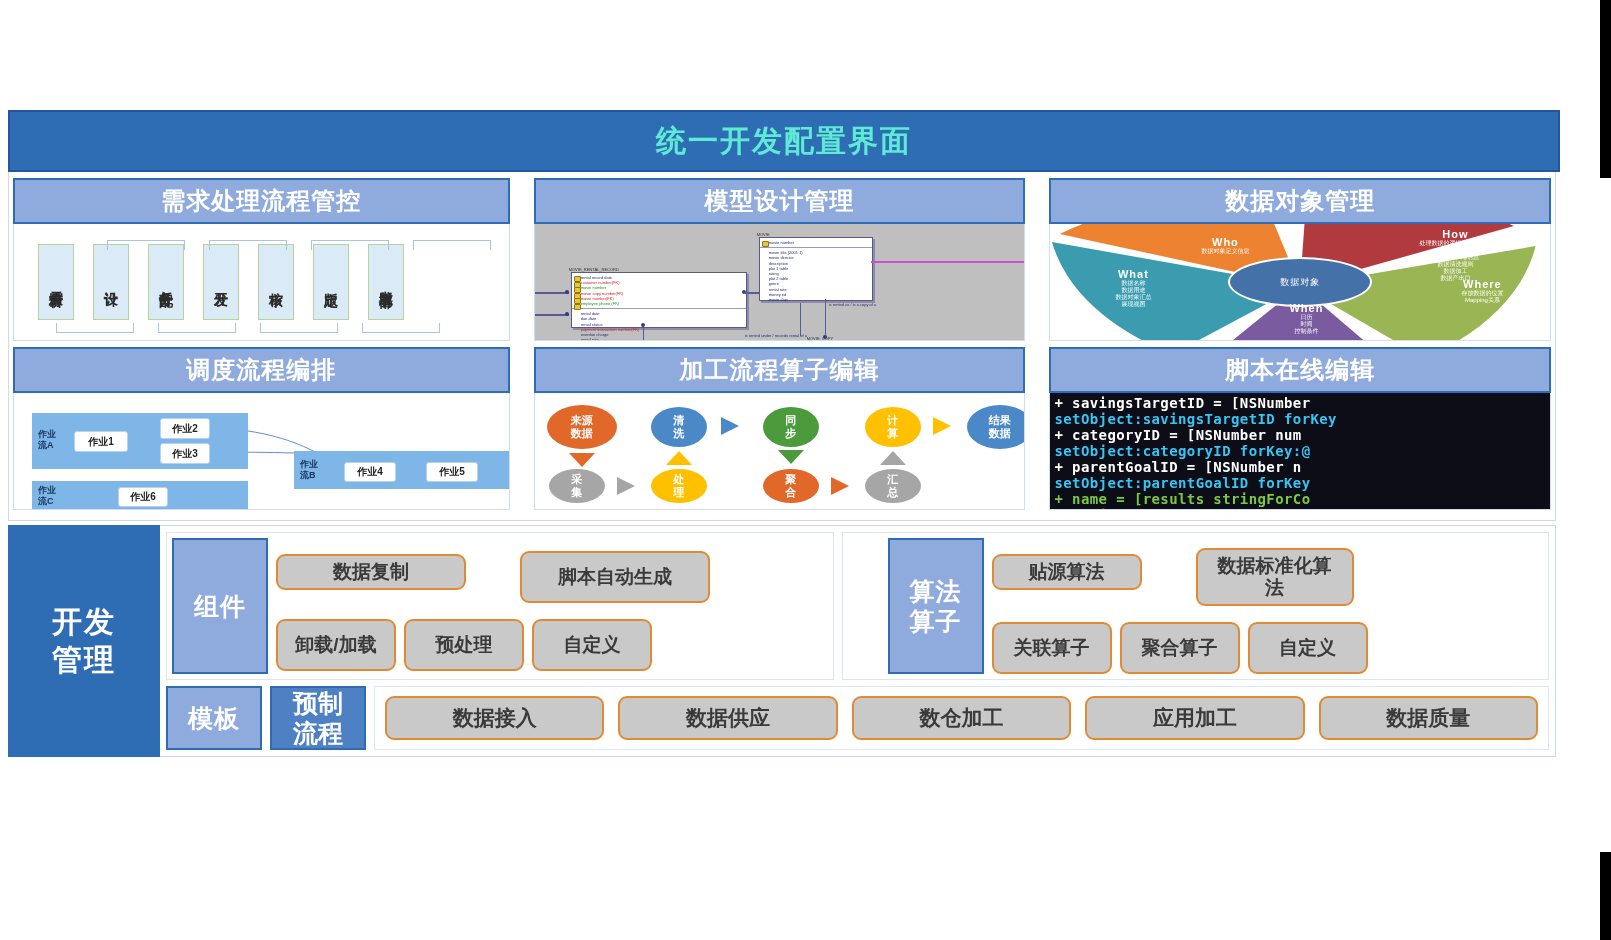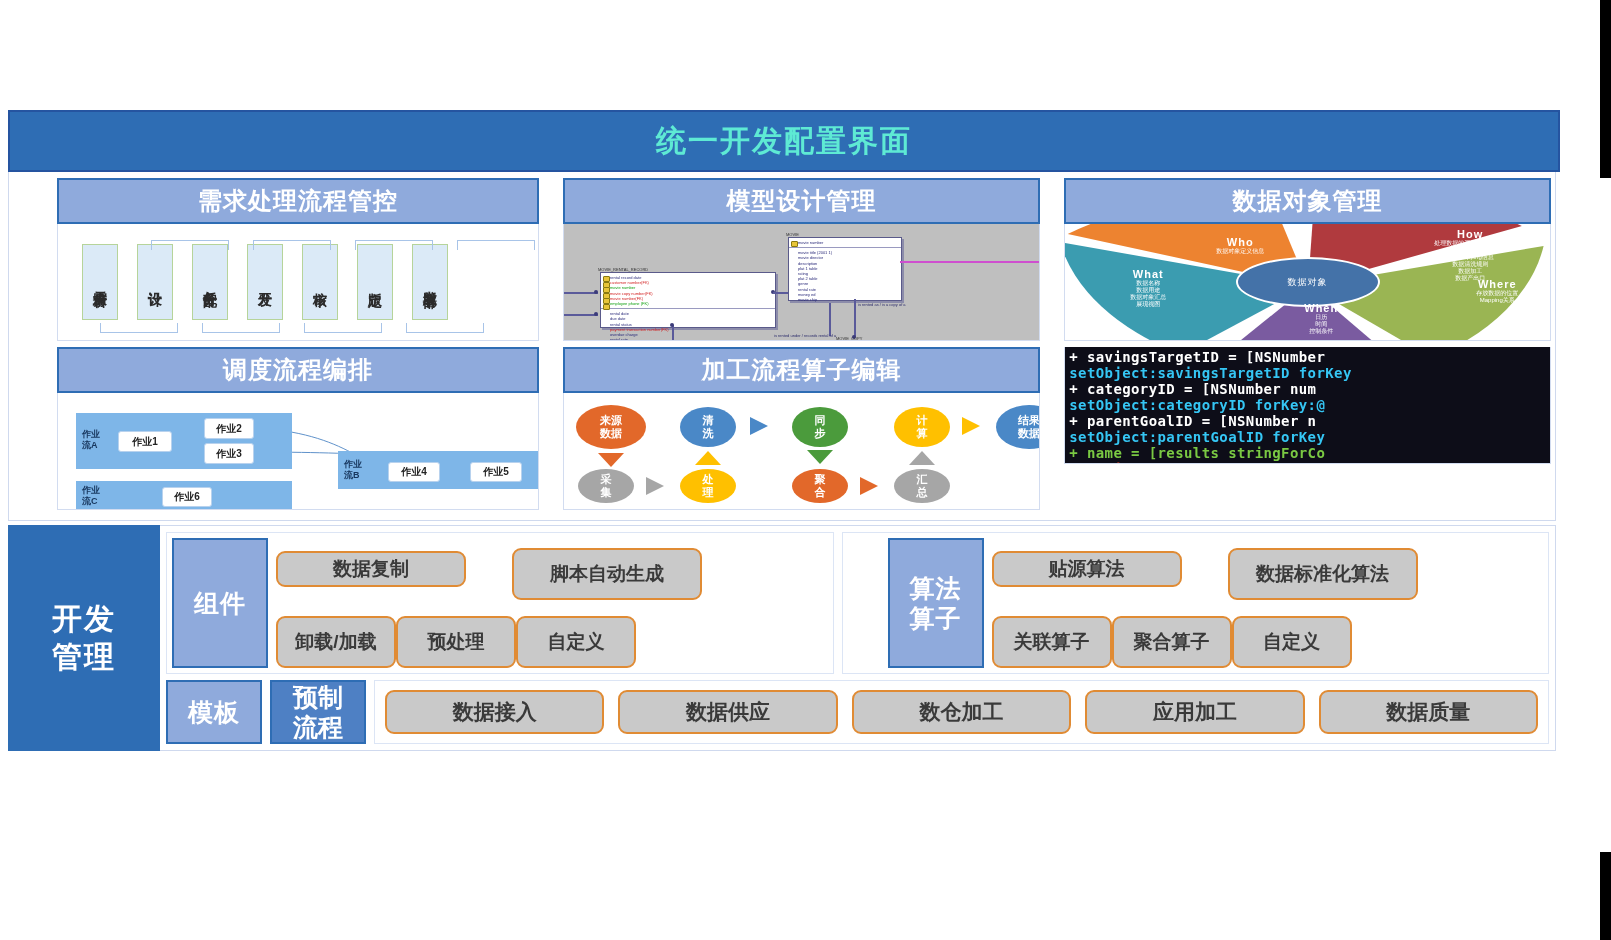--- a/index.html
+++ b/index.html
@@ -16,21 +16,21 @@
   .main-title{
     height:58px;background:#2e6db4;border:2px solid #2554a0;
     display:flex;align-items:center;justify-content:center;
     color:#5eead4;font-size:30px;font-weight:bold;letter-spacing:2px;
     width:1548px;
   }
 
   
   .panels{width:1548px;border:1px solid #cfd9ee;border-top:none;background:#fff;
           padding:6px 4px 4px 4px;box-sizing:border-box;}
-  .prow{display:flex;gap:24px;margin-bottom:6px;margin-left:44px;}
+  .prow{display:flex;gap:24px;margin-bottom:6px;}
   .panel{position:relative;}
   .p-head{
     background:#8faadc;border:2px solid #2e6db4;
     height:42px;display:flex;align-items:center;justify-content:center;
     color:#fff;font-size:24px;font-weight:bold;letter-spacing:1px;
   }
   .p-body{border:1px solid #d2dcf0;border-top:none;height:116px;overflow:hidden;position:relative;background:#fff;}
   .w1{width:505px;}.w2{width:500px;}.w3{width:510px;}
 
   
@@ -98,21 +98,21 @@
   .devside{width:152px;background:#2e6db4;display:flex;align-items:center;justify-content:center;
            color:#fff;font-size:30px;font-weight:bold;line-height:38px;text-align:center;letter-spacing:2px;}
   .devmain{flex:1;border:1px solid #cfd9ee;border-left:none;background:#fff;padding:6px;box-sizing:border-box;}
   .devrow{display:flex;gap:8px;}
   .devrow + .devrow{margin-top:6px;}
   .halfbox{display:flex;border:1px solid #dce5f5;background:#fff;padding:5px;box-sizing:border-box;}
   .cat{width:92px;background:#8faadc;border:2px solid #2e6db4;
        display:flex;align-items:center;justify-content:center;color:#fff;
        font-size:25px;font-weight:bold;line-height:30px;text-align:center;letter-spacing:1px;}
   .chips{flex:1;display:flex;flex-direction:column;justify-content:center;gap:6px;padding-left:8px;}
-  .chiprow{display:flex;gap:0;align-items:center;}
+  .chiprow{display:flex;gap:8px;align-items:center;}
   .chip{background:#c9c9c9;border:2px solid #e08b34;border-radius:9px;
         display:flex;align-items:center;justify-content:center;text-align:center;
         color:#3a3a3a;font-size:19px;font-weight:bold;line-height:22px;
         padding:5px 12px;box-sizing:border-box;}
   .chip.tall{min-height:52px;margin-top:10px;}
   .tmplrow{display:flex;gap:8px;align-items:stretch;width:100%;}
   .tmpl-cat{width:92px;}
   .tmpl-sub{width:92px;background:#4e80c4;border:2px solid #2e6db4;
         display:flex;align-items:center;justify-content:center;color:#fff;
         font-size:25px;font-weight:bold;line-height:30px;text-align:center;}
@@ -388,20 +388,21 @@
 
             <div class="oval" style="left:432px;top:12px;width:66px;height:44px;background:#4a88c7;">
               <span>结果</span>
                 <span>数据</span>
             </div>
           </div>
         </div>
       </div>
 
       <div class="panel w3">
+        <div class="p-head">脚本在线编辑</div>
         <div class="p-body">
           <div class="code">
             <div style="padding:2px 0 0 4px;">
               <div class="cline k-w">+ savingsTargetID = [NSNumber</div>
               <div class="cline k-c">setObject:savingsTargetID forKey</div>
               <div class="cline k-w">+ categoryID = [NSNumber num</div>
               <div class="cline k-c">setObject:categoryID forKey:@</div>
               <div class="cline k-w">+ parentGoalID = [NSNumber n</div>
               <div class="cline k-c">setObject:parentGoalID forKey</div>
               <div class="cline k-g">+ name = [results stringForCo</div>
@@ -443,22 +444,22 @@
 
         <div class="halfbox" style="flex:1;padding-left:45px;">
           <div class="cat">
             <div>
               <div>算法</div>
               <div>算子</div>
             </div>
           </div>
           <div class="chips">
             <div class="chiprow">
-              <div class="chip" style="width:190px;text-align:center;">贴源算法</div>
-              <div class="chip tall" style="width:190px;margin-left:46px;">数据标准化算法</div>
+              <div class="chip" style="width:150px;text-align:center;">贴源算法</div>
+              <div class="chip tall" style="width:158px;margin-left:46px;">数据标准化算法</div>
             </div>
             <div class="chiprow">
               <div class="chip tall" style="width:120px;">关联算子</div>
               <div class="chip tall" style="width:120px;">聚合算子</div>
               <div class="chip tall" style="width:120px;">自定义</div>
             </div>
           </div>
         </div>
       </div>
 

